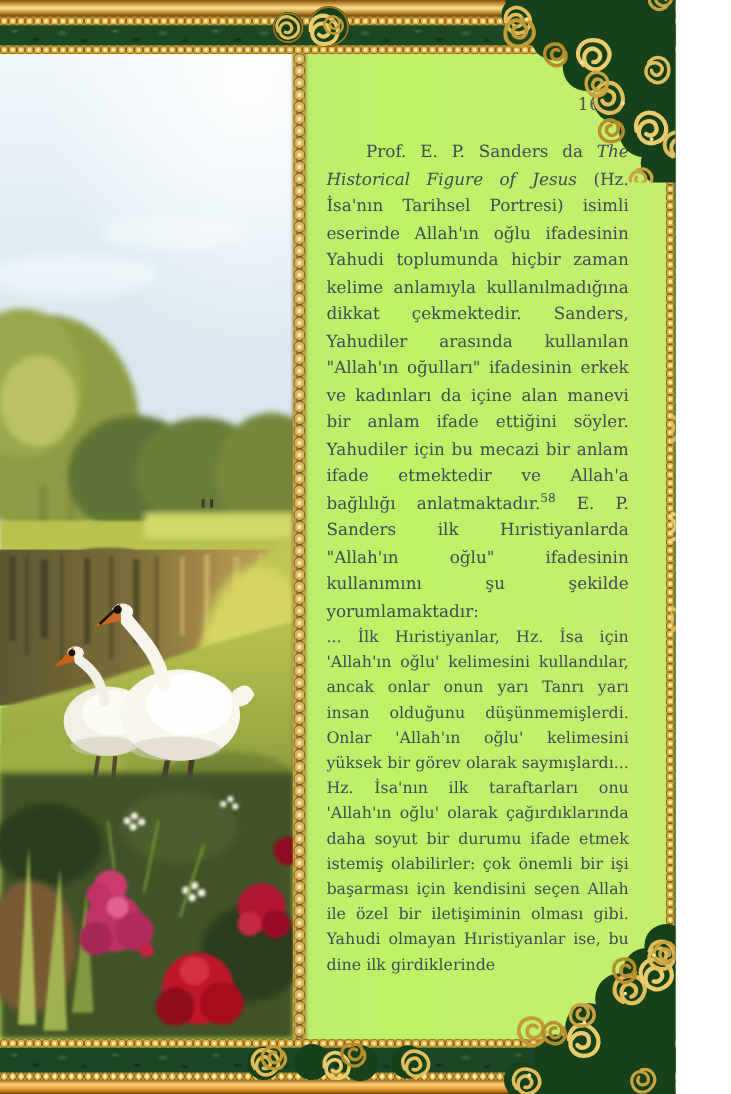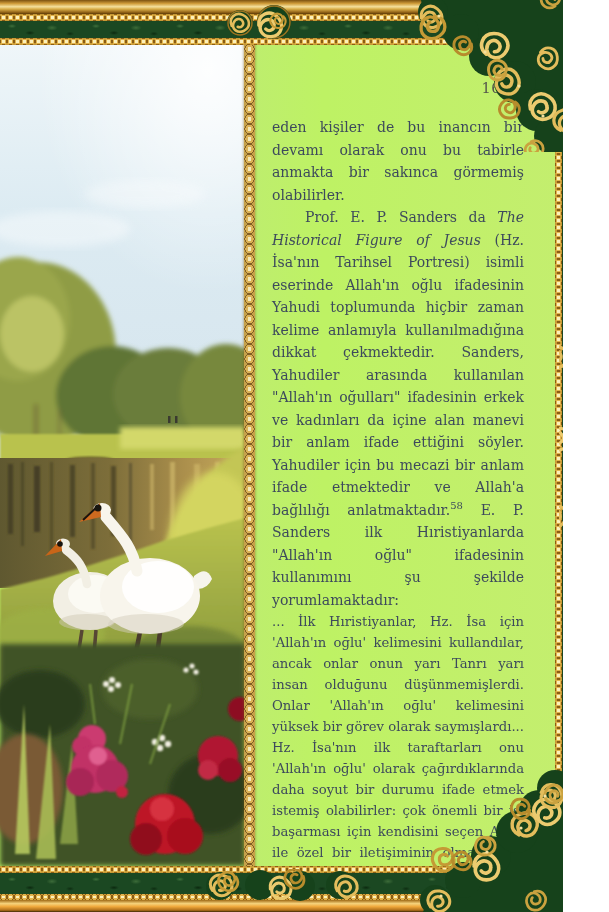--- a/index.html
+++ b/index.html
@@ -243,21 +243,20 @@
     </svg>
   </div>
 
   <div class="separator"></div>
 
   <div class="paper-shade"></div>
 
   <div class="page-number">161</div>
 
   <div class="text-block">
-    <p>eden kişiler de bu inancın bir devamı olarak onu bu tabirle anmakta bir sakınca görmemiş olabilirler.</p>
     <p class="para-indent"><span>Prof. E. P. Sanders da </span><span class="italic">The Historical Figure of Jesus</span><span> (Hz. İsa'nın Tarihsel Portresi) isimli eserinde Allah'ın oğlu ifadesinin Yahudi toplumunda hiçbir zaman kelime anlamıyla kullanılmadığına dikkat çekmektedir. Sanders, Yahudiler arasında kullanılan "Allah'ın oğulları" ifadesinin erkek ve kadınları da içine alan manevi bir anlam ifade ettiğini söyler. Yahudiler için bu mecazi bir anlam ifade etmektedir ve Allah'a bağlılığı anlatmaktadır.</span><sup class="fn">58</sup><span> E. P. Sanders ilk Hıristiyanlarda "Allah'ın oğlu" ifadesinin kullanımını şu şekilde yorumlamaktadır:</span></p>
     <p class="block-quote">... İlk Hıristiyanlar, Hz. İsa için 'Allah'ın oğlu' kelimesini kullandılar, ancak onlar onun yarı Tanrı yarı insan olduğunu düşünmemişlerdi. Onlar 'Allah'ın oğlu' kelimesini yüksek bir görev olarak saymışlardı... Hz. İsa'nın ilk taraftarları onu 'Allah'ın oğlu' olarak çağırdıklarında daha soyut bir durumu ifade etmek istemiş olabilirler: çok önemli bir işi başarması için kendisini seçen Allah ile özel bir iletişiminin olması gibi. Yahudi olmayan Hıristiyanlar ise, bu dine ilk girdiklerinde</p>
   </div>
 
   <div class="border-right">
     <div class="b1 beads-v"></div>
     <div class="b2 greenband-v"></div>
     <div class="b3 beads-v"></div>
     <div class="b4 goldband-v"></div>
   </div>

